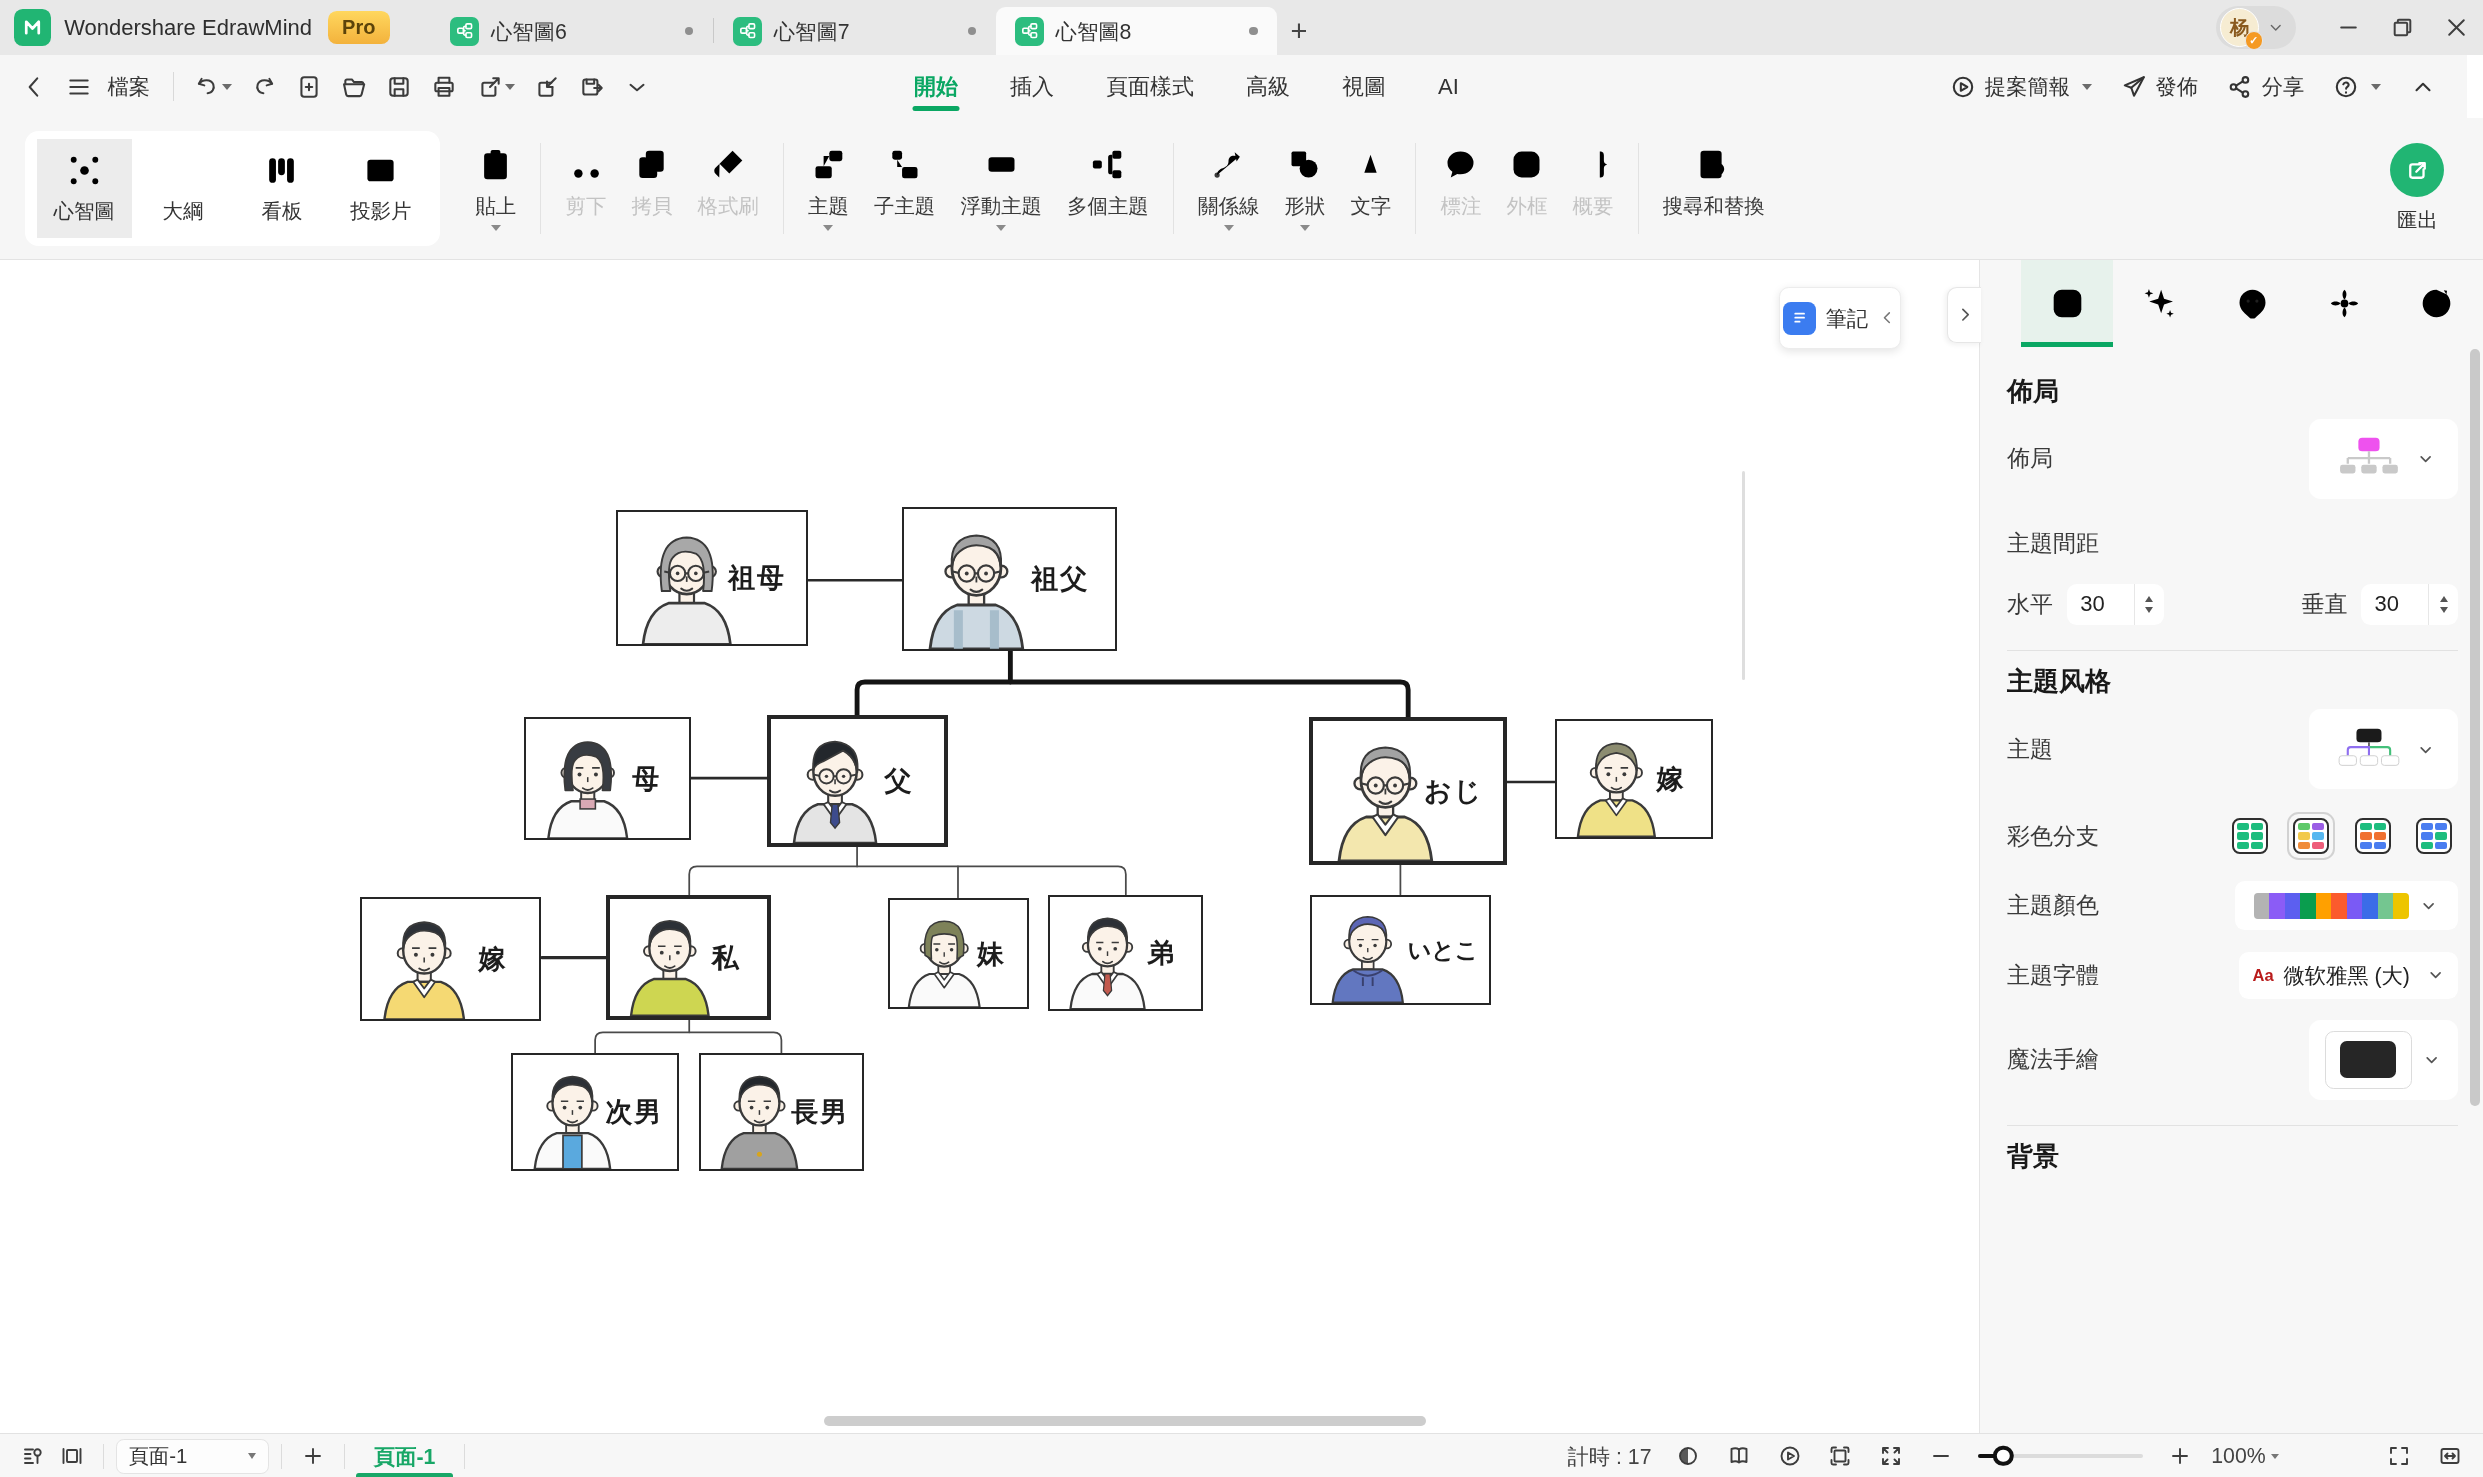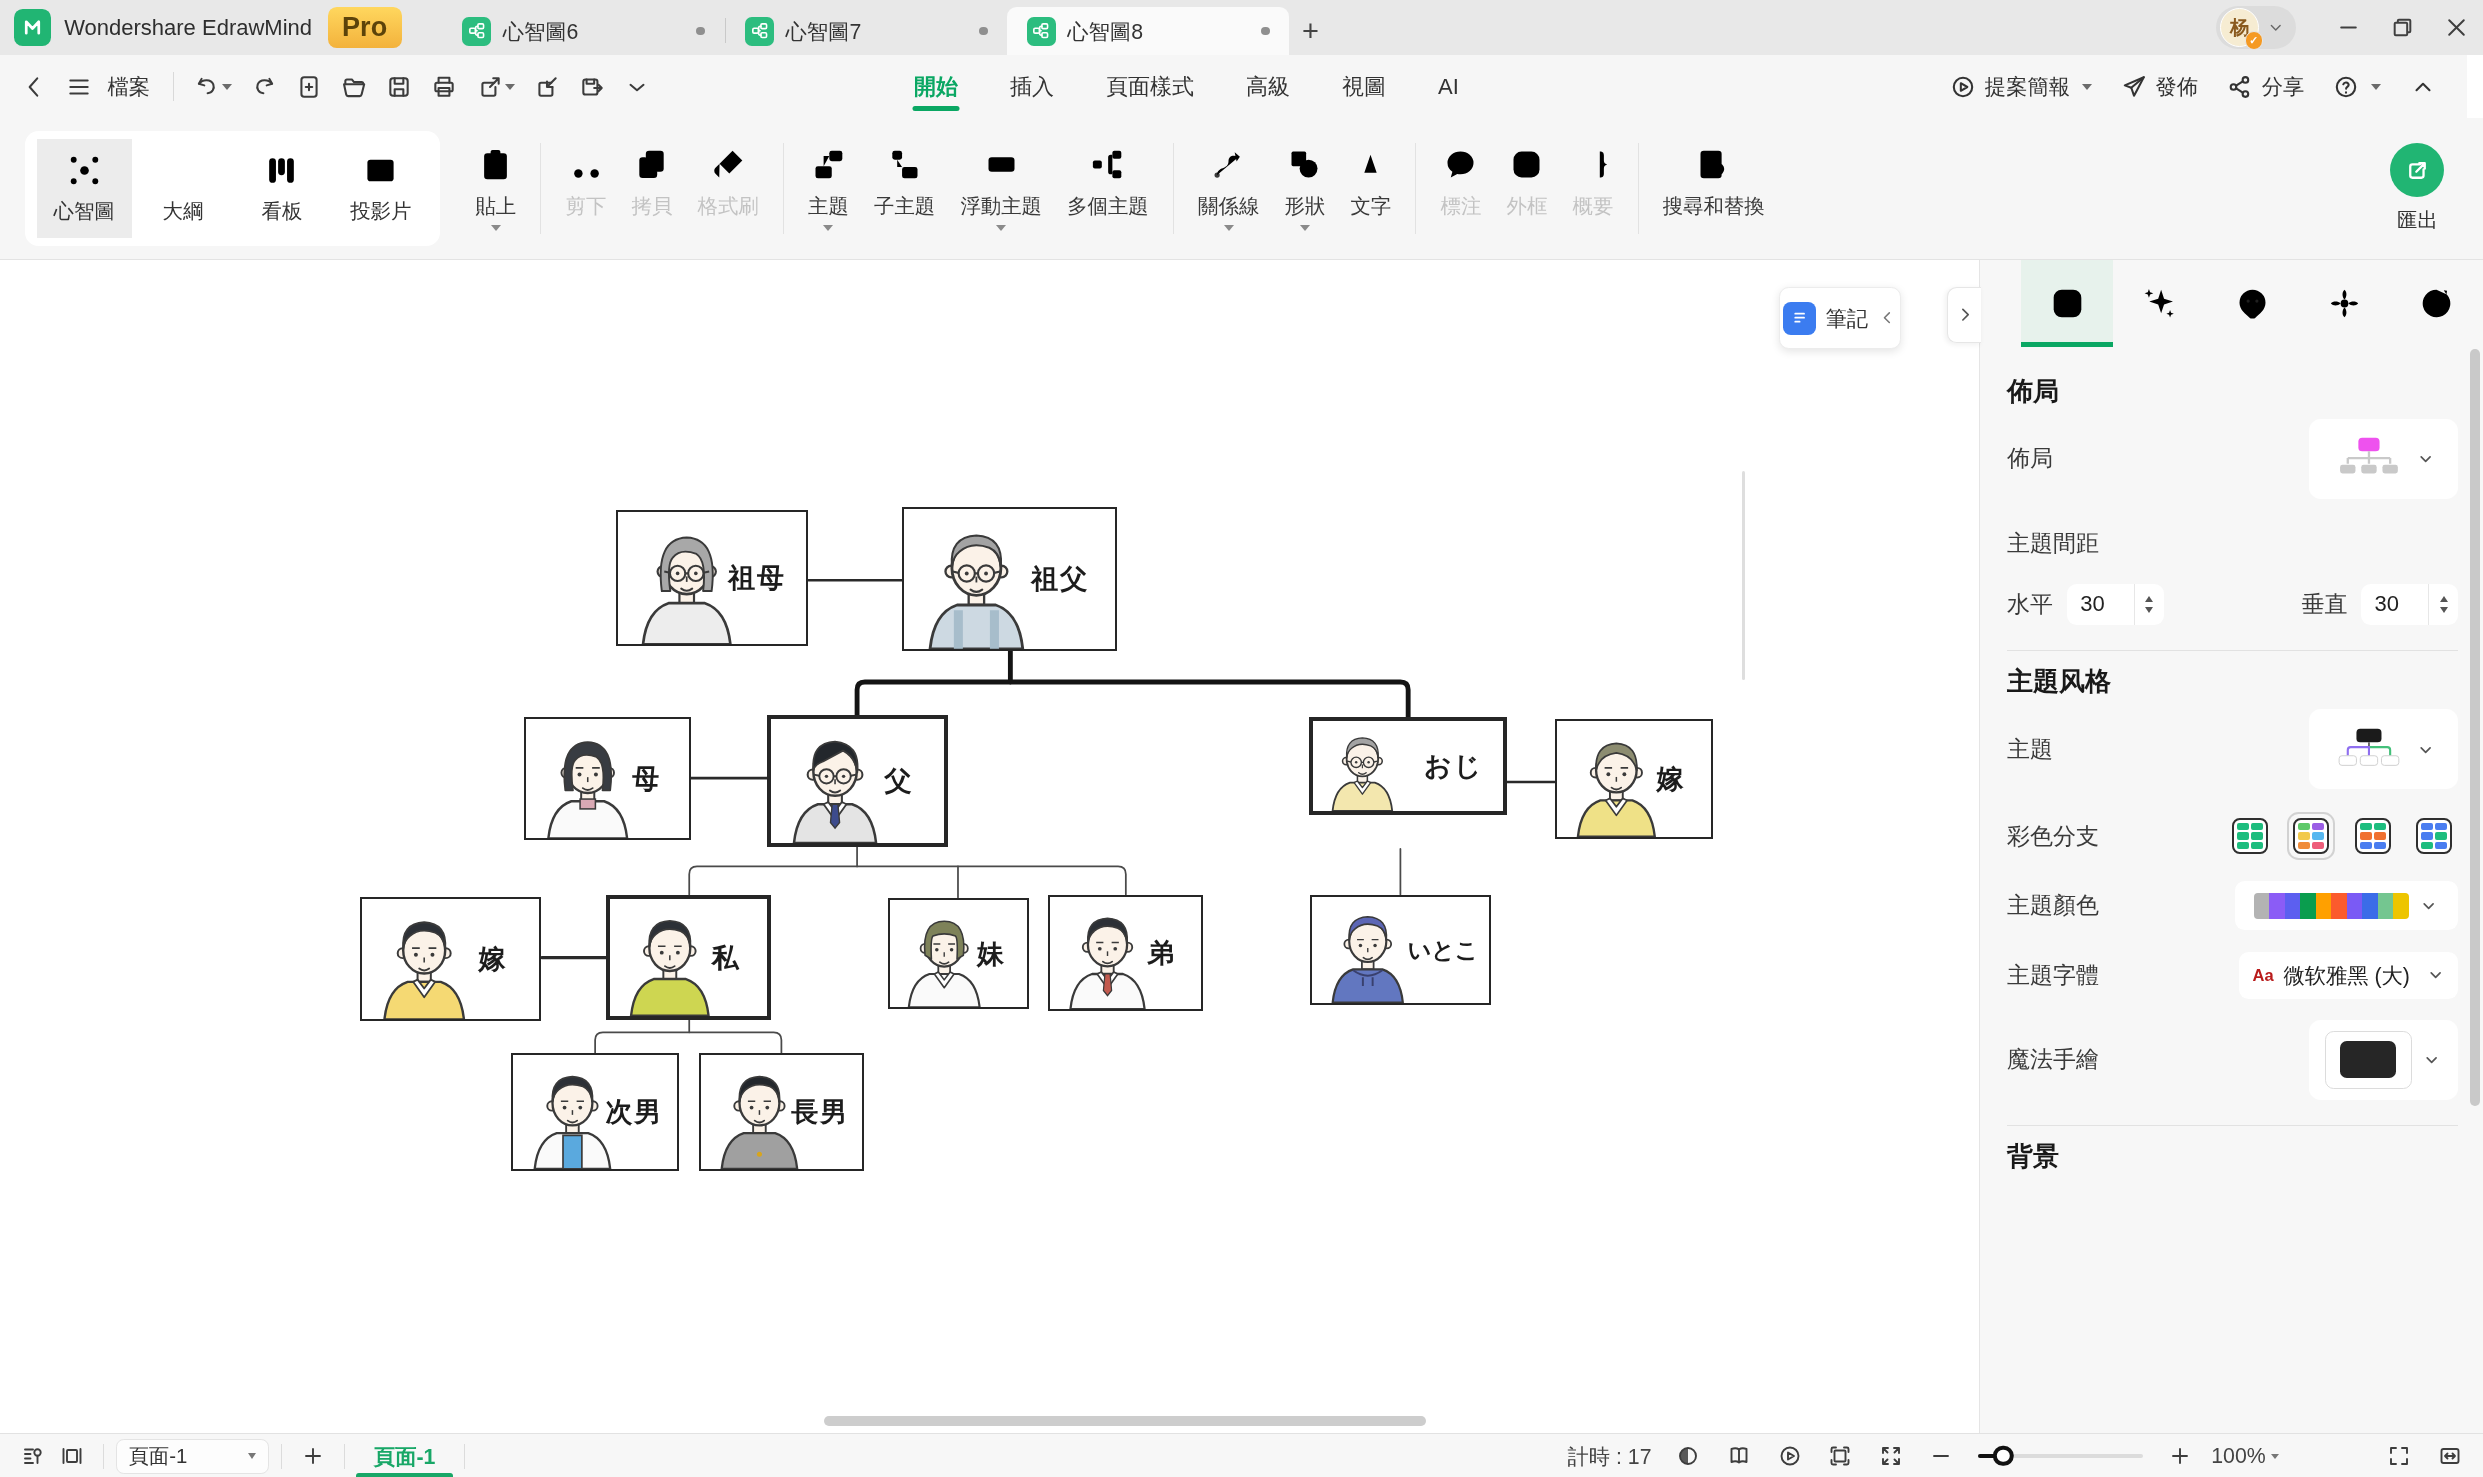--- a/index.html
+++ b/index.html
@@ -6,21 +6,21 @@
   .screen{position:relative;width:2483px;height:1478px;background:#fff;overflow:hidden;
     font-family:"Liberation Sans",sans-serif;color:#333;-webkit-user-select:none;user-select:none;}
   svg{display:block;}
   .ic{display:flex;align-items:center;justify-content:center;}
   .ic svg{stroke:currentColor;fill:none;stroke-width:1.9;stroke-linecap:round;stroke-linejoin:round;}
 
   
   .titlebar{position:absolute;left:0;top:0;right:0;height:55px;background:#e8e8e8;display:flex;align-items:center;}
   .logo{width:37px;height:37px;border-radius:8.7px;background:#21b573;margin:0 13.6px 0 13.6px;display:flex;align-items:center;justify-content:center;}
   .app-name{font-size:22px;color:#2e2e2e;margin-right:15.5px;white-space:nowrap;}
-  .pro-badge{background:linear-gradient(180deg,#ffd75e,#f3b23c);color:#5c430a;font-weight:700;font-size:27px;padding:4.9px 14.6px;border-radius:8.7px;}
+  .pro-badge{background:linear-gradient(180deg,#ffd75e,#f3b23c);color:#5c430a;font-weight:700;font-size:20px;padding:4.9px 14.6px;border-radius:8.7px;}
   .doc-tabs{display:flex;align-items:flex-end;height:100%;margin-left:41px;}
   .doc-tab{height:48px;display:flex;align-items:center;gap:11.6px;padding:0 19.4px;border-radius:9.7px 9.7px 0 0;font-size:21.3px;color:#333;position:relative;min-width:243px;}
   .doc-tab.active{background:#fafafa;}
   .doc-tab .dticon{width:29px;height:29px;border-radius:6.8px;background:#2cbd7f;display:flex;align-items:center;justify-content:center;}
   .doc-tab .dot{width:8.7px;height:8.7px;border-radius:50%;background:#8f8f8f;margin-left:auto;}
   .doc-sep{width:1px;height:25px;background:#c9c9c9;margin-bottom:11.6px;}
   .newtab{width:43px;height:43px;font-size:29px;color:#444;display:flex;align-items:center;justify-content:center;margin-bottom:1.9px;}
   .tb-right{margin-left:auto;display:flex;align-items:center;height:100%;}
   .avatar-pill{background:#dcdcdc;border-radius:23px;height:43px;display:flex;align-items:center;padding:0 11.6px 0 3.9px;gap:7.8px;margin-right:25px;}
   .avatar{width:37px;height:37px;border-radius:50%;background:#f6ecd2;border:1.9px solid #fff;color:#8a5a1e;font-size:19.4px;font-weight:700;display:flex;align-items:center;justify-content:center;position:relative;}
@@ -664,21 +664,21 @@
               <path d="M48.8 41.5h2.4M36.2 41l-4.7-1M63.8 41l4.7-1"></path>
             </g>
             <circle cx="42.5" cy="41.5" r="1.5" fill="#3a3a3a"></circle>
             <circle cx="57.5" cy="41.5" r="1.5" fill="#3a3a3a"></circle>
             <path d="M50 44v4.5" stroke="#3a3a3a" stroke-width="1.4" fill="none"></path>
             <path d="M45.5 54 Q50 57.5 54.5 54" stroke="#3a3a3a" stroke-width="1.7" fill="none" stroke-linecap="round"></path>
           </svg>
         </div>
         <div class="plabel">父</div>
       </div>
-      <div class="person thick" style="left: 1309px; top: 457px; width: 198px; height: 98px;">
+      <div class="person thick" style="left: 1309px; top: 457px; width: 198px; height: 148px;">
         <div class="pfig">
           <svg viewBox="0 0 100 100">
             <path d="M44 54 h12 v12 h-12 Z" fill="#fbf2e8" stroke="#3a3a3a" stroke-width="1.8"></path>
             <path d="M14 100 Q17 72 35 66 L65 66 Q83 72 86 100 Z" fill="#f3e7ae" stroke="#3a3a3a" stroke-width="2.2" stroke-linejoin="round"></path>
             <path d="M40 66 L50 80 L60 66 L56 64 L50 72 L44 64 Z" fill="#fff" stroke="#3a3a3a" stroke-width="1.6" stroke-linejoin="round"></path>
             <circle cx="30.5" cy="40" r="4.5" fill="#fbf2e8" stroke="#3a3a3a" stroke-width="1.8"></circle>
             <circle cx="69.5" cy="40" r="4.5" fill="#fbf2e8" stroke="#3a3a3a" stroke-width="1.8"></circle>
             <ellipse cx="50" cy="37.5" rx="19" ry="21" fill="#fbf2e8" stroke="#3a3a3a" stroke-width="2.2"></ellipse>
             <g fill="#a3a3a3" stroke="#3a3a3a" stroke-width="1.6" stroke-linejoin="round">
               <path d="M31 36 Q29 13 50 12 Q71 13 69 36 Q68 25 60 21.5 Q46 16.5 37 24.5 Q32 28.5 31 36 Z"></path>

